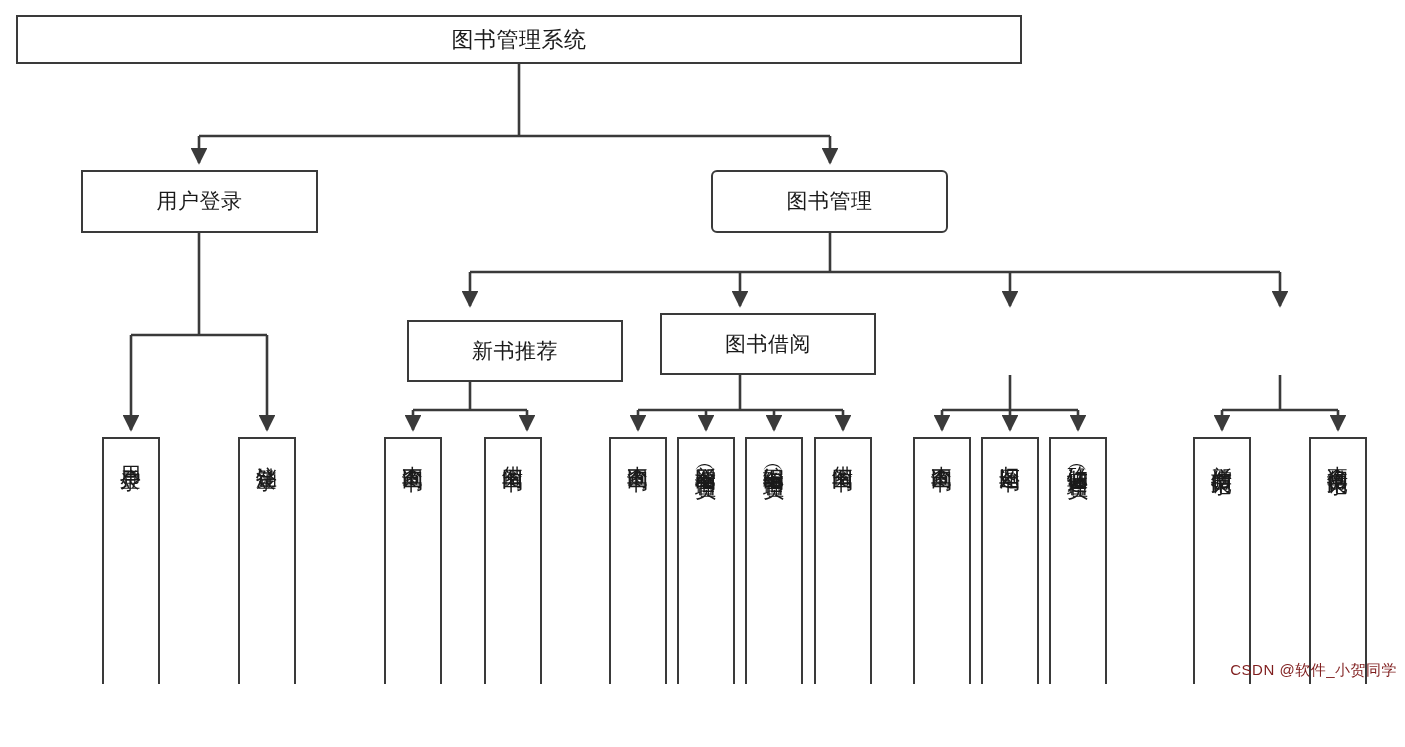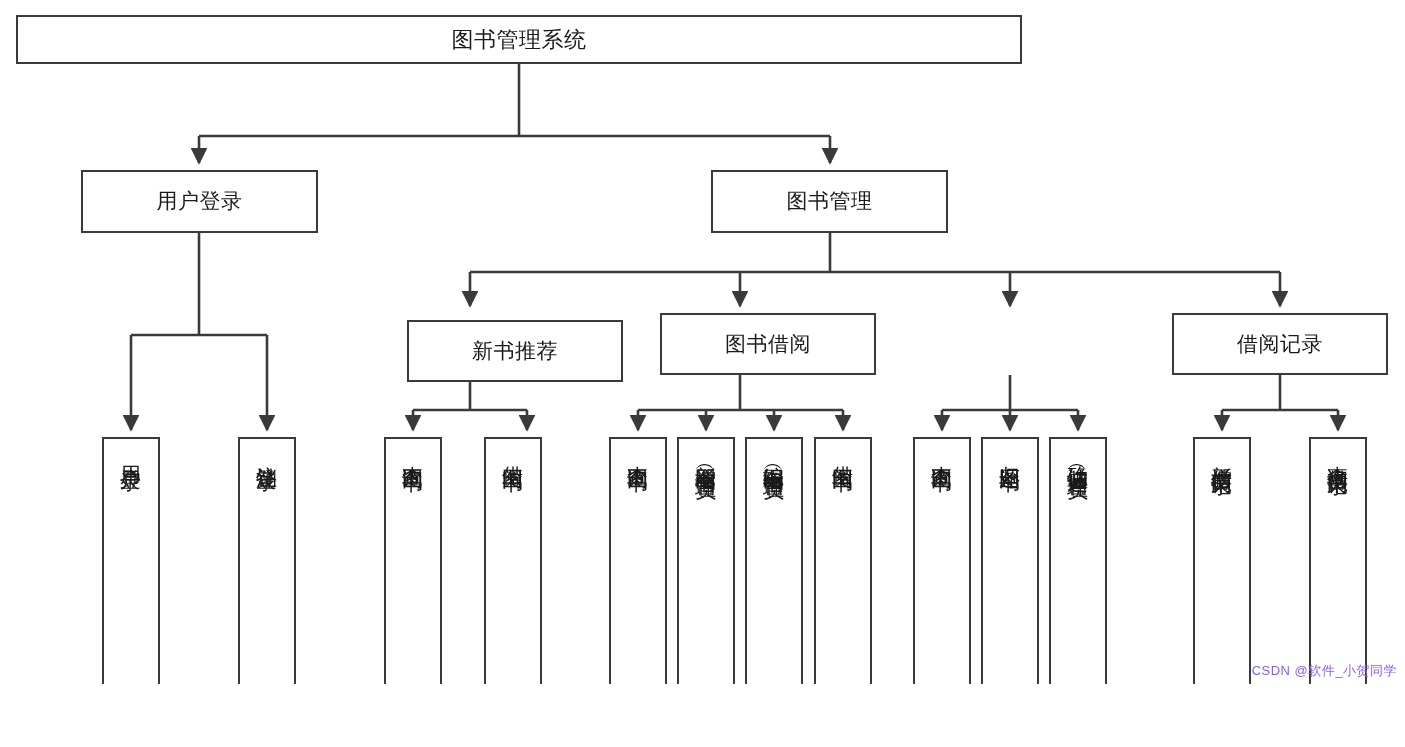--- a/index.html
+++ b/index.html
@@ -62,22 +62,22 @@
     font-size: 21px;
     line-height: 1.0;
     letter-spacing: 2px;
     white-space: normal;
     max-height: 278px;
   }
   .watermark {
     position: absolute;
     right: 8px;
     bottom: 4px;
-    font-size: 13px;
-    color: #8b5cf6;
+    font-size: 15px;
+    color: #7f1d1d;
     white-space: nowrap;
     letter-spacing: 0.5px;
     margin-left: 24px;
   }
 </style>
 </head>
 <body>
 
 <div id="canvas">
 
@@ -131,33 +131,30 @@
     </g>
   </svg>
 
   <div class="node horiz root" style="left:16px; top:15px; width:1006px; height:49px;">
     <span class="label">图书管理系统</span>
   </div>
 
   <div class="node horiz" style="left:81px; top:170px; width:237px; height:63px;">
     <span class="label">用户登录</span>
   </div>
-  <div class="node horiz" style="left:711px; top:170px; width:237px; height:63px;">
+  <div class="node horiz" style="left:711px; top:170px; width:237px; height:63px;border-radius:6px;">
     <span class="label">图书管理</span>
   </div>
 
   <div class="node horiz" style="left:362px; top:320px; width:216px; height:62px;margin-left:45px;">
     <span class="label">新书推荐</span>
   </div>
   <div class="node horiz" style="left:632px; top:313px; width:216px; height:62px;margin-left:28px;">
     <span class="label">图书借阅</span>
   </div>
-  <div class="node horiz" style="left:1172px; top:313px; width:216px; height:62px;">
-    <span class="label">借阅记录</span>
-  </div>
 
   <div class="node vert" style="left:102px; top:437px; width:58px; height:299px;">
     <span class="label">用户登录</span>
   </div>
   <div class="node vert" style="left:238px; top:437px; width:58px; height:299px;">
     <span class="label">注销登录</span>
   </div>
 
   <div class="node vert" style="left:384px; top:437px; width:58px; height:299px;">
     <span class="label">查询图书</span>

